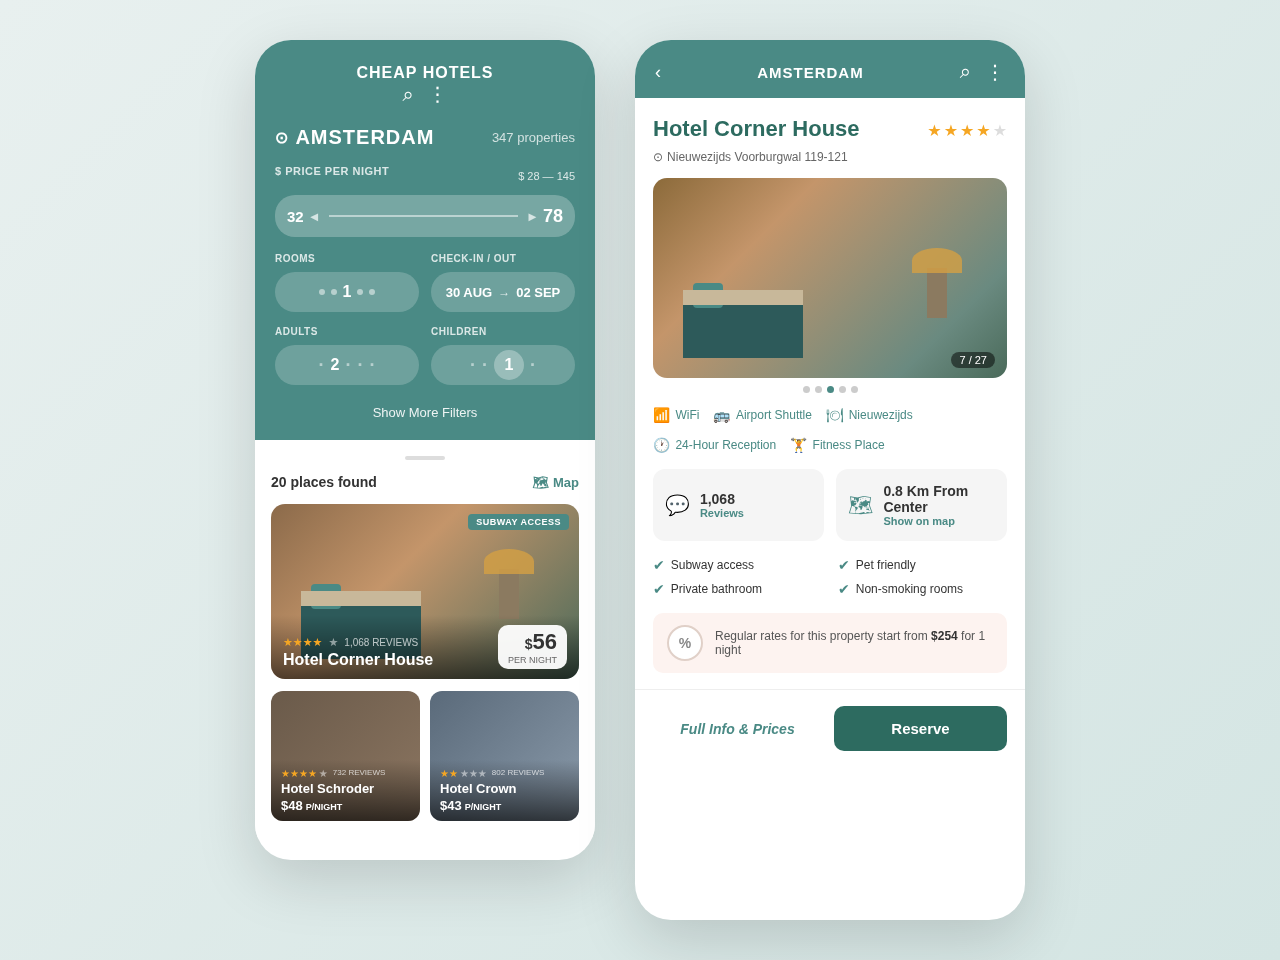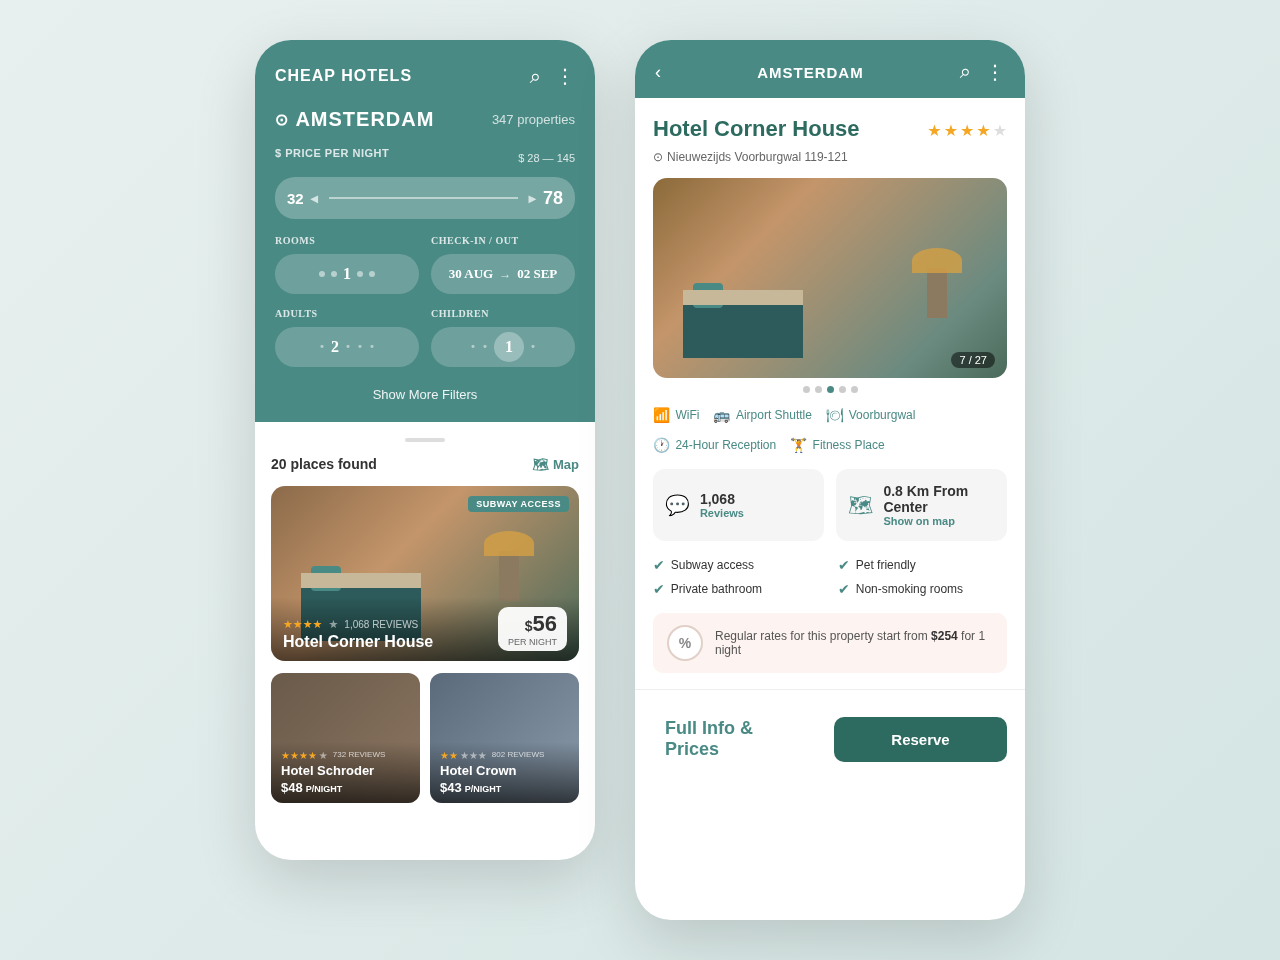--- a/index.html
+++ b/index.html
@@ -38,20 +38,21 @@
     
     .left-header {
       background: #4a8a85;
       padding: 24px 20px 20px;
     }
     .left-header-top {
       display: flex;
       align-items: center;
       justify-content: space-between;
       margin-bottom: 20px;
+      flex-direction: column;
     }
     .header-title {
       color: #fff;
       font-size: 16px;
       font-weight: 700;
       letter-spacing: 1px;
     }
     .header-icons {
       display: flex;
       gap: 14px;
@@ -118,21 +119,20 @@
       justify-content: center;
       position: relative;
     }
     .filter-row {
       display: flex;
       gap: 12px;
       margin-bottom: 14px;
     }
     .filter-group {
       flex: 1;
-      font-family: Liberation Serif, serif;
     }
     .filter-label {
       color: rgba(255,255,255,0.8);
       font-size: 10px;
       font-weight: 600;
       letter-spacing: 0.5px;
       margin-bottom: 8px;
     }
     .filter-pill {
       background: rgba(255,255,255,0.2);
@@ -470,26 +470,27 @@
 
     .detail-footer {
       display: flex;
       gap: 12px;
       padding: 16px 18px 20px;
       border-top: 1px solid #eee;
       align-items: center;
     }
     .full-info-btn {
       flex: 1;
-      text-align: left;
+      text-align: center;
       color: #4a8a85;
-      font-size: 18px;
+      font-size: 14px;
       font-weight: 600;
       cursor: pointer;
       padding: 12px;
+      font-style: italic;
     }
     .reserve-btn {
       flex: 1;
       background: #2d6b60;
       color: #fff;
       border: none;
       border-radius: 10px;
       padding: 14px;
       font-size: 15px;
       font-weight: 700;
@@ -755,21 +756,21 @@
       <div class="amenity-item">
         <span class="amenity-icon">📶</span>
         <span>WiFi</span>
       </div>
       <div class="amenity-item">
         <span class="amenity-icon">🚌</span>
         <span>Airport Shuttle</span>
       </div>
       <div class="amenity-item">
         <span class="amenity-icon">🍽</span>
-        <span>Voorburgwal</span>
+        <span>Nieuwezijds</span>
       </div>
       <div class="amenity-item">
         <span class="amenity-icon">🕐</span>
         <span>24-Hour Reception</span>
       </div>
       <div class="amenity-item">
         <span class="amenity-icon">🏋</span>
         <span>Fitness Place</span>
       </div>
     </div>

